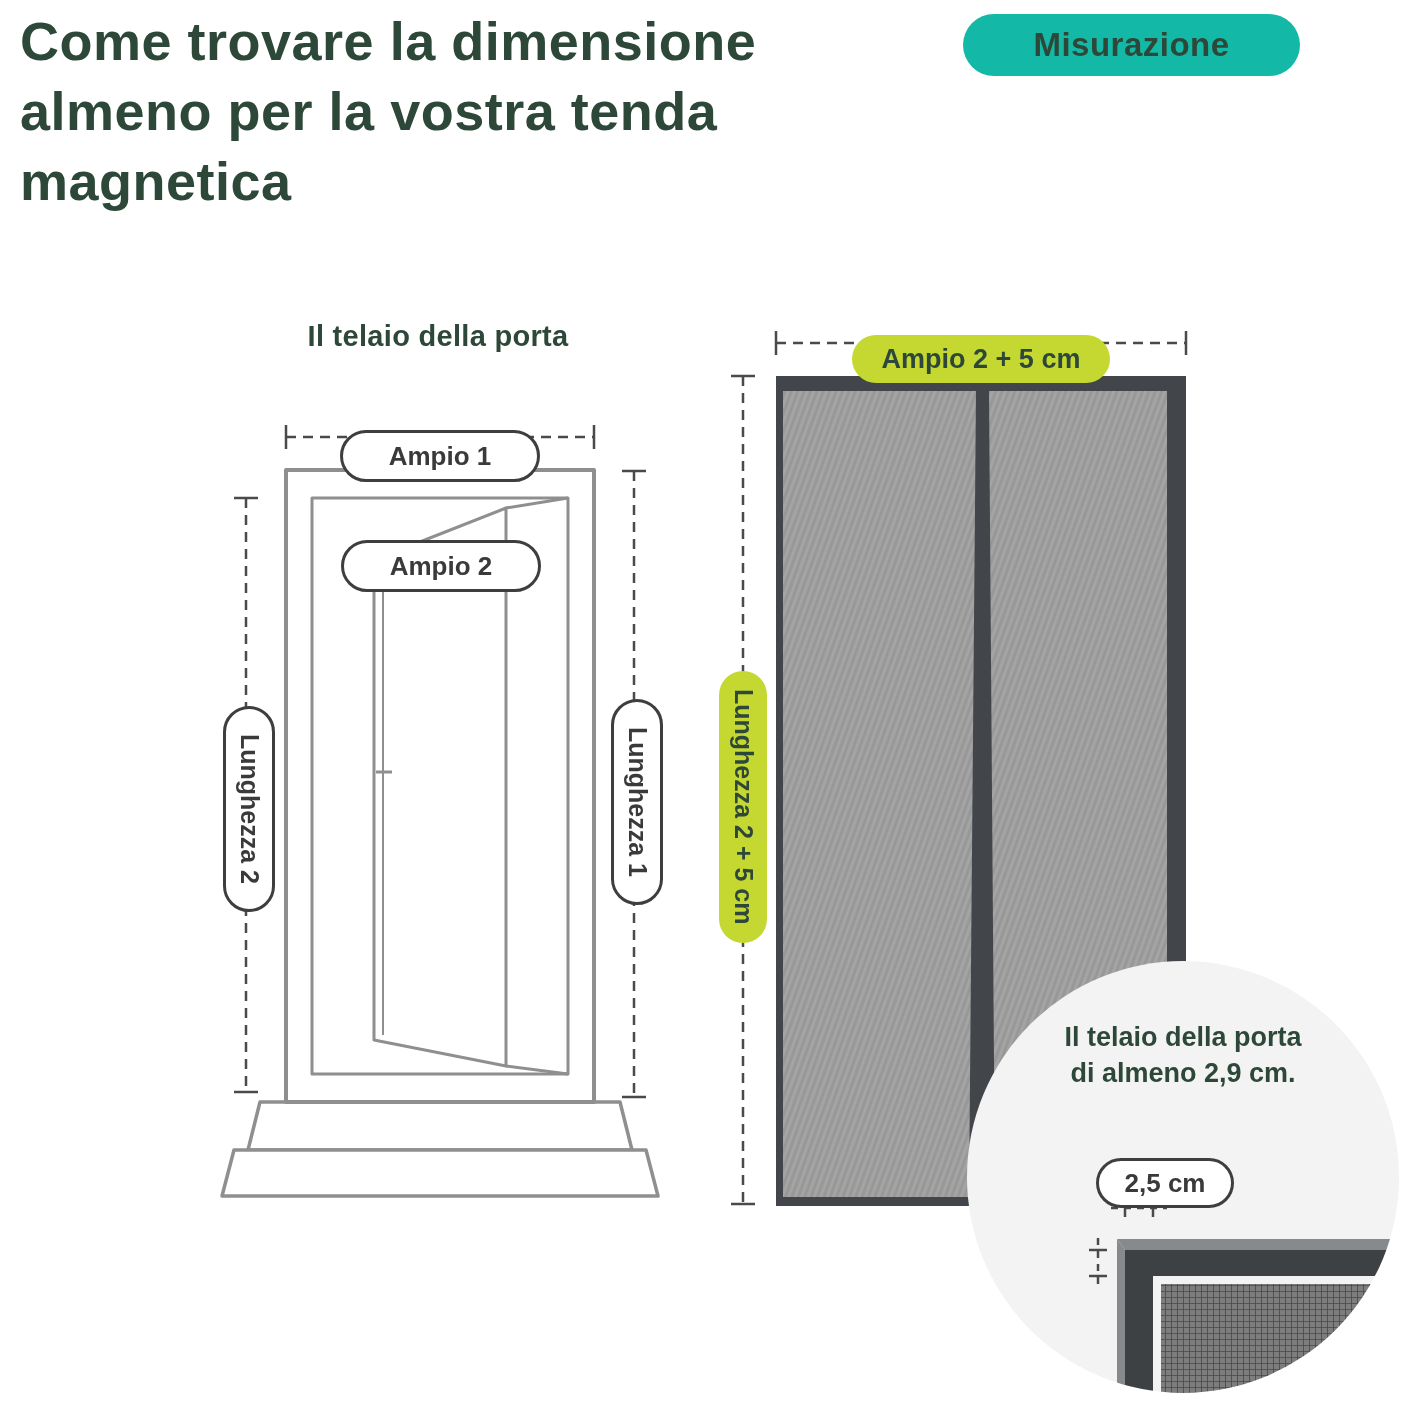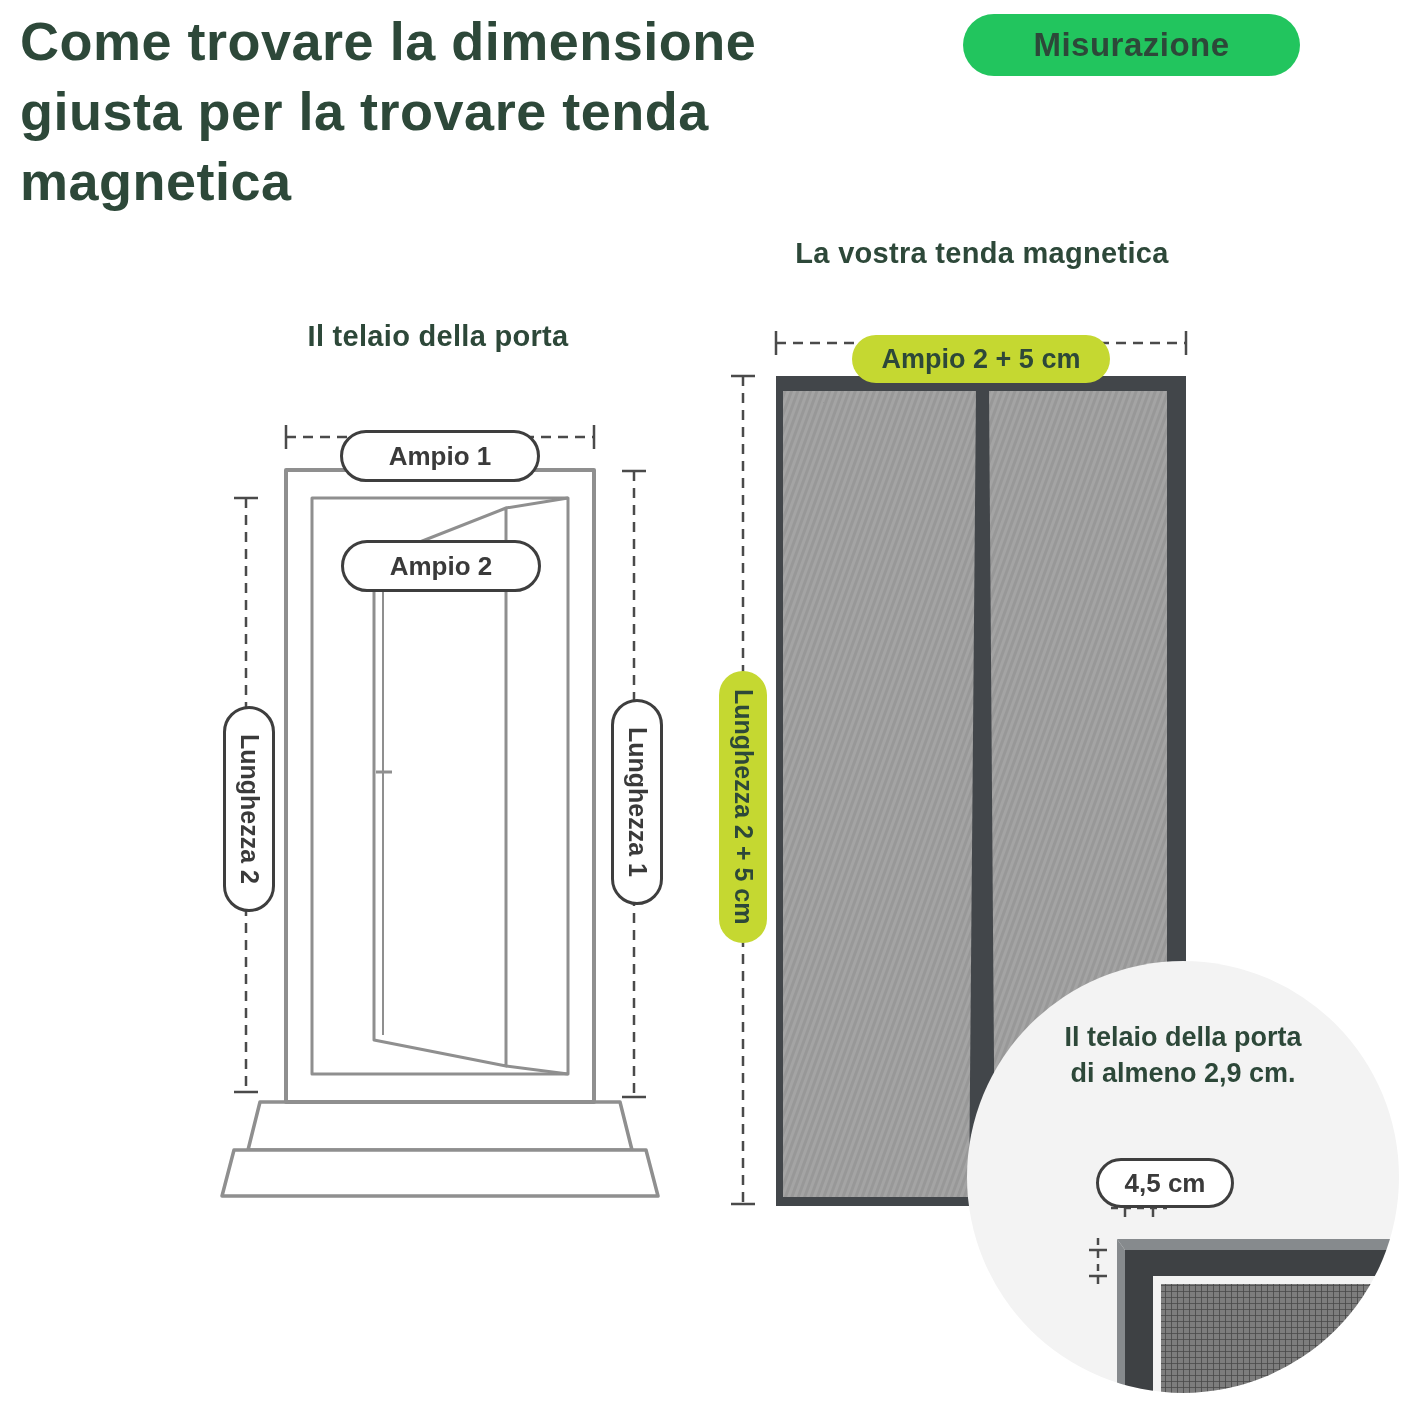--- a/index.html
+++ b/index.html
@@ -8,21 +8,21 @@
 
   .art{position:absolute;left:0;top:0;}
 
   .page-title{
     position:absolute;left:20px;top:6px;width:900px;
     color:#2d4839;font-size:54px;font-weight:700;line-height:1.3;
     letter-spacing:.5px;
   }
   .badge{
     position:absolute;left:963px;top:14px;width:337px;height:62px;
-    background:#22c55e;border-radius:32px;
+    background:#14b8a6;border-radius:32px;
     display:flex;align-items:center;justify-content:center;
     color:#2d4839;font-size:33px;font-weight:700;letter-spacing:.5px;
   }
   .diagram-title{
     position:absolute;color:#2d4839;font-size:29px;font-weight:700;
     text-align:center;letter-spacing:.3px;
   }
   .door-title{left:238px;top:320px;width:400px;}
   .curtain-title{left:732px;top:237px;width:500px;}
 
@@ -96,28 +96,27 @@
     <g stroke="#4a4a4a" stroke-width="2.5" fill="none">
       <path stroke-dasharray="10 7" d="M776 343H1186"></path>
       <path d="M776 331V355 M1186 331V355"></path>
       <path stroke-dasharray="10 7" d="M743 376V1204"></path>
       <path d="M731 376H755 M731 1204H755"></path>
     </g>
   </svg>
 
   <div class="page-title">
     <div>Come trovare la dimensione</div>
-    <div>giusta per la trovare tenda</div>
+    <div>almeno per la vostra tenda</div>
     <div>magnetica</div>
   </div>
 
   <div class="badge">Misurazione</div>
 
   <div class="diagram-title door-title">Il telaio della porta</div>
-  <div class="diagram-title curtain-title">La vostra tenda magnetica</div>
 
   <div class="pill pill-ampio1">Ampio 1</div>
   <div class="pill pill-ampio2">Ampio 2</div>
   <div class="pill vertical pill-lung2">
     <span>Lunghezza 2</span>
   </div>
   <div class="pill vertical pill-lung1">
     <span>Lunghezza 1</span>
   </div>
 
@@ -145,16 +144,16 @@
         <path stroke-dasharray="7 6" d="M144 247H200"></path>
         <path d="M158 238V256 M186 238V256"></path>
         <path stroke-dasharray="7 6" d="M131 277V327"></path>
         <path d="M122 289H140 M122 315H140"></path>
       </g>
     </svg>
     <div class="detail-note">
       <div>Il telaio della porta</div>
       <div>di almeno 2,9 cm.</div>
     </div>
-    <div class="pill pill-detail">4,5 cm</div>
+    <div class="pill pill-detail">2,5 cm</div>
   </div>
 
 </div>
 
 </body></html>

